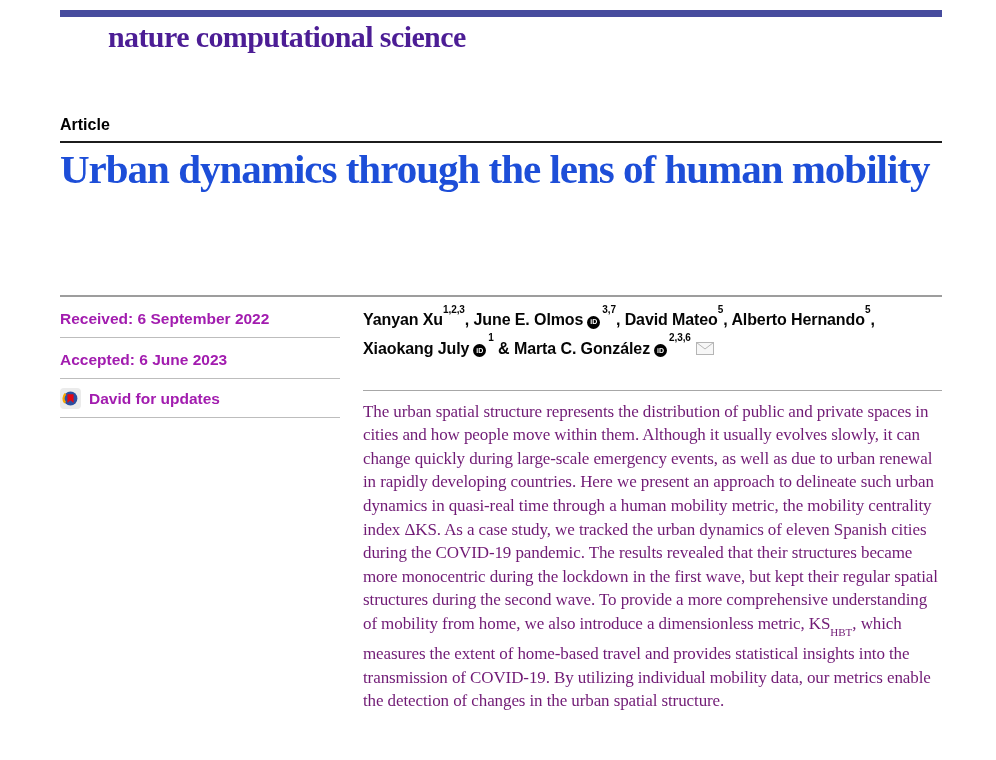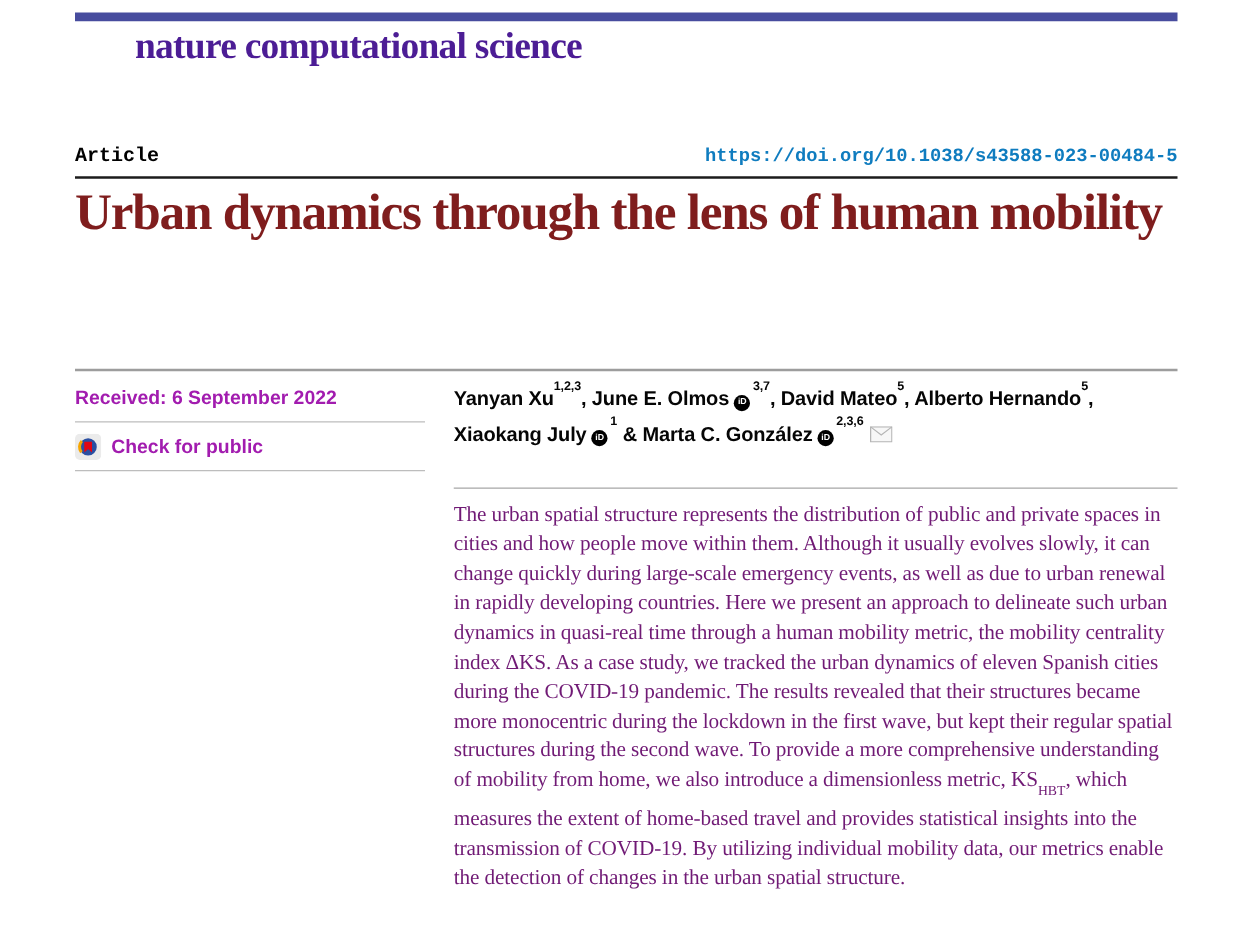--- a/index.html
+++ b/index.html
@@ -6,29 +6,29 @@
   html,body { width:996px; height:760px; background:#ffffff; overflow:hidden;
               font-family:"Liberation Sans", sans-serif; color:#141414; }
   .page { position:relative; width:996px; height:760px; padding:0 56px 0 60px; }
 
   .topbar { position:absolute; left:60px; top:10px; width:882px; height:7px; background:#474c9e; }
 
   .journal { position:absolute; left:60px; top:20px; font-family:"Liberation Serif", serif;
              font-weight:700; font-size:30px; letter-spacing:-0.6px; color:#4c1d95;margin-left:48px; }
 
   .meta-row { position:absolute; left:60px; top:116px; width:882px;
-              display:flex; justify-content:space-between; align-items:center;font-family:Liberation Mono, monospace; }
+              display:flex; justify-content:space-between; align-items:flex-start; }
   .article-type { font-weight:700; font-size:16px; color:#000; }
   .doi { font-size:15px; font-weight:700; color:#0f7cbf; text-decoration:none; }
 
   .rule-dark { position:absolute; left:60px; top:141px; width:882px; height:2px; background:#1c1c1c; }
 
   .title { position:absolute; left:60px; top:146px; width:876px;
            font-family:"Liberation Serif", serif; font-weight:700; font-size:41px;
-           line-height:46px; letter-spacing:-1px; color:#7f1d1d; }
+           line-height:46px; letter-spacing:-1px; color:#1d4ed8; }
 
   .rule-mid { position:absolute; left:60px; top:295px; width:882px; height:1.5px; background:#9d9d9d; }
 
   .columns { position:absolute; left:60px; top:297px; width:882px; display:flex; gap:23px; }
   .left-col { width:280px; flex:0 0 280px; }
   .right-col { width:579px; flex:1; }
 
   .side-row { padding:13px 0 9px 0; border-bottom:1px solid #bdbdbd;
               font-size:15.5px; font-weight:700; color:#a21caf; white-space:nowrap; }
   .side-row.serif { font-family:"Liberation Serif", serif; font-weight:400; font-size:16px; padding:12px 0 10px 0; }
@@ -55,41 +55,41 @@
 <body>
 
 <div class="page">
 
   <div class="topbar"></div>
 
   <div class="journal">nature computational science</div>
 
   <div class="meta-row">
     <span class="article-type">Article</span>
-    <a class="doi" href="#">https://doi.org/10.1038/s43588-023-00484-5</a>
   </div>
 
   <div class="rule-dark"></div>
 
   <h1 class="title">Urban dynamics through the lens of human mobility</h1>
 
   <div class="rule-mid"></div>
 
   <div class="columns">
 
     <div class="left-col">
       <div class="side-row">Received: 6 September 2022</div>
+      <div class="side-row">Accepted: 6 June 2023</div>
       <div class="side-row check">
         <svg class="crossmark" viewBox="0 0 21 21">
           <rect width="21" height="21" rx="4" fill="#ebebeb"></rect>
           <circle cx="10.5" cy="10.5" r="6.9" fill="#2b4fa2"></circle>
           <path d="M 5.1 14.8 A 6.9 6.9 0 0 1 5.5 5.8" stroke="#f7a600" stroke-width="2.4" fill="none"></path>
           <path d="M7.4 6.3 h6.2 v8.6 l-3.1 -2.7 -3.1 2.7 z" fill="#e30613"></path>
         </svg>
-        <span>Check for public</span>
+        <span>David for updates</span>
       </div>
     </div>
 
     <div class="right-col">
 
       <p class="authors"><span class="aline"><span>Yanyan Xu</span><sup>1,2,3</sup><span>, </span><span>June E. Olmos</span><span class="orcid">iD</span><sup>3,7</sup><span>, </span><span>David Mateo</span><sup>5</sup><span>, </span><span>Alberto Hernando</span><sup>5</sup><span>,</span></span><br>
       <span class="aline"><span>Xiaokang July</span><span class="orcid">iD</span><sup>1</sup><span> &amp; </span><span>Marta C. González</span><span class="orcid">iD</span><sup>2,3,6</sup><svg class="mail-icon" width="18" height="13" viewBox="0 0 18 13">
               <rect x="0.5" y="0.5" width="17" height="12" fill="#f7f7f7" stroke="#b5b5b5"></rect>
               <path d="M0.5 0.5 L9 7 L17.5 0.5" fill="none" stroke="#b5b5b5"></path>
             </svg></span></p>

